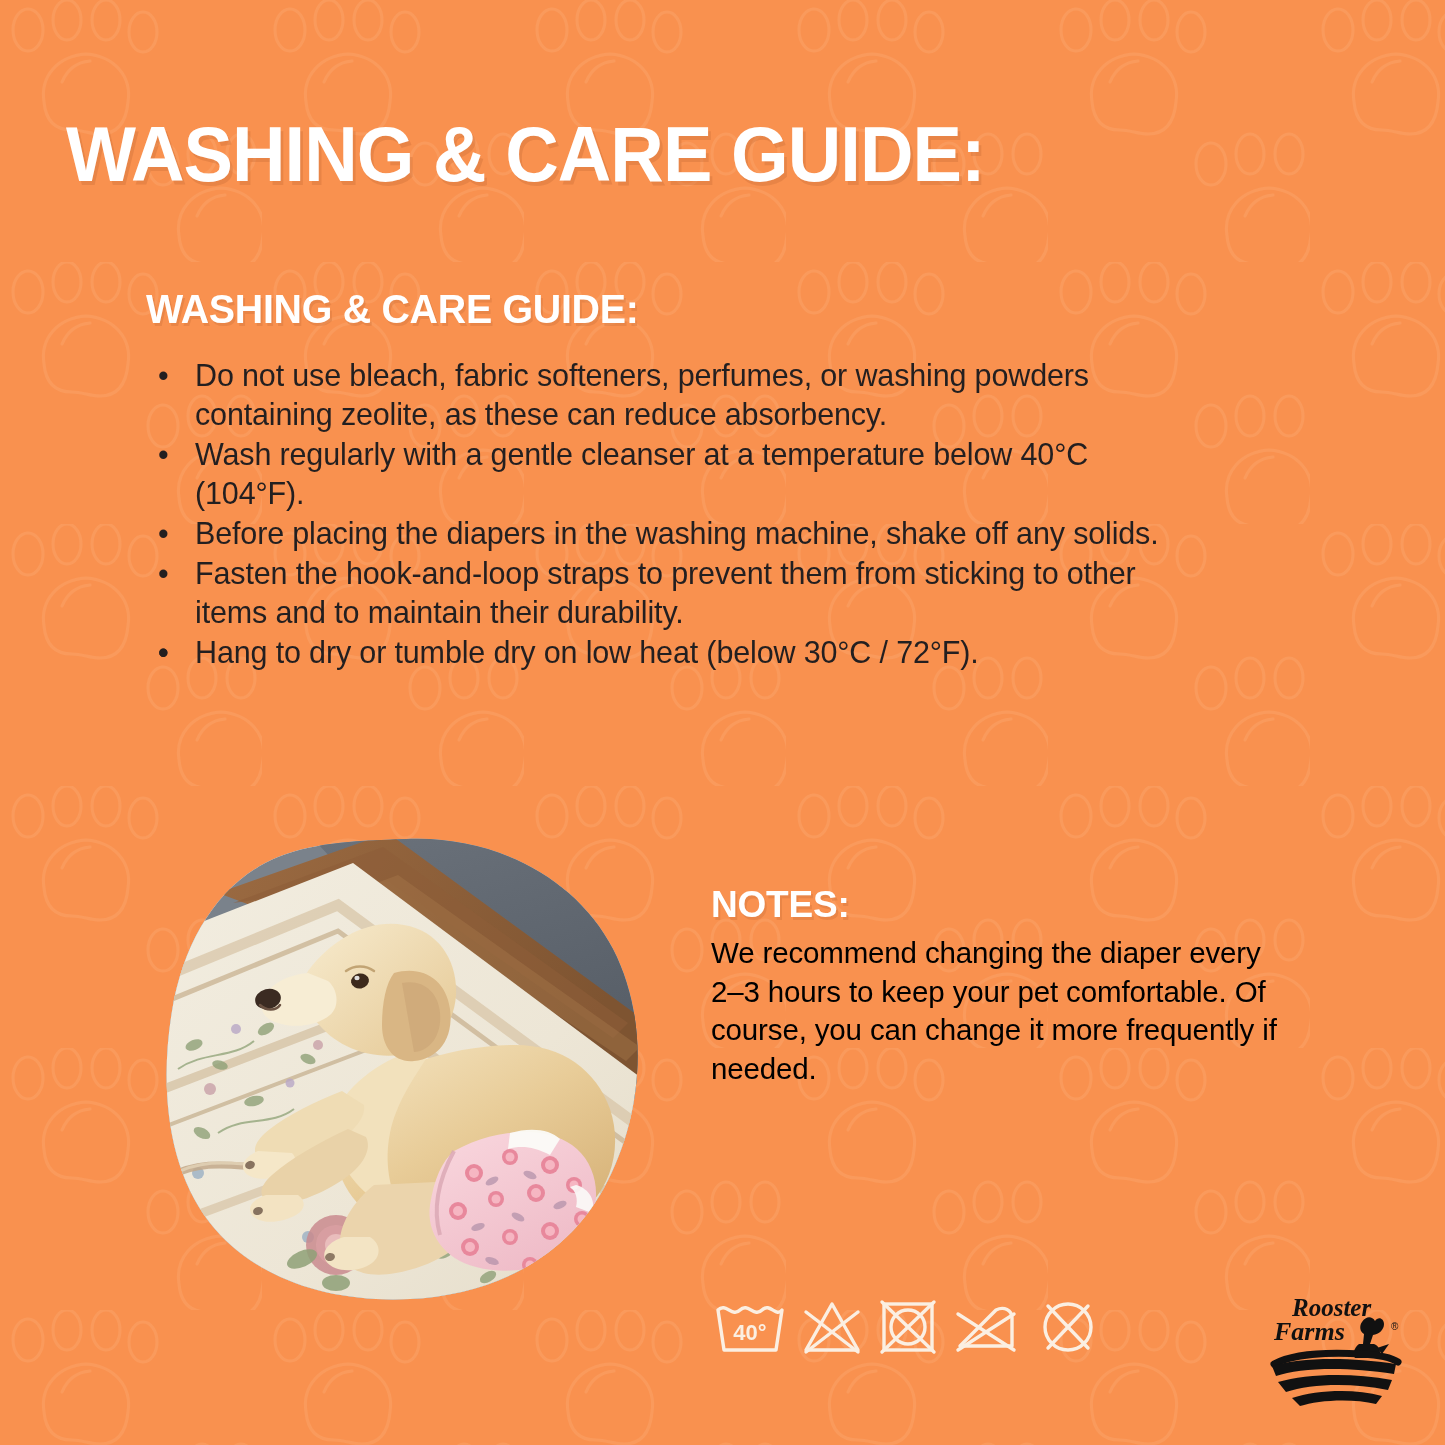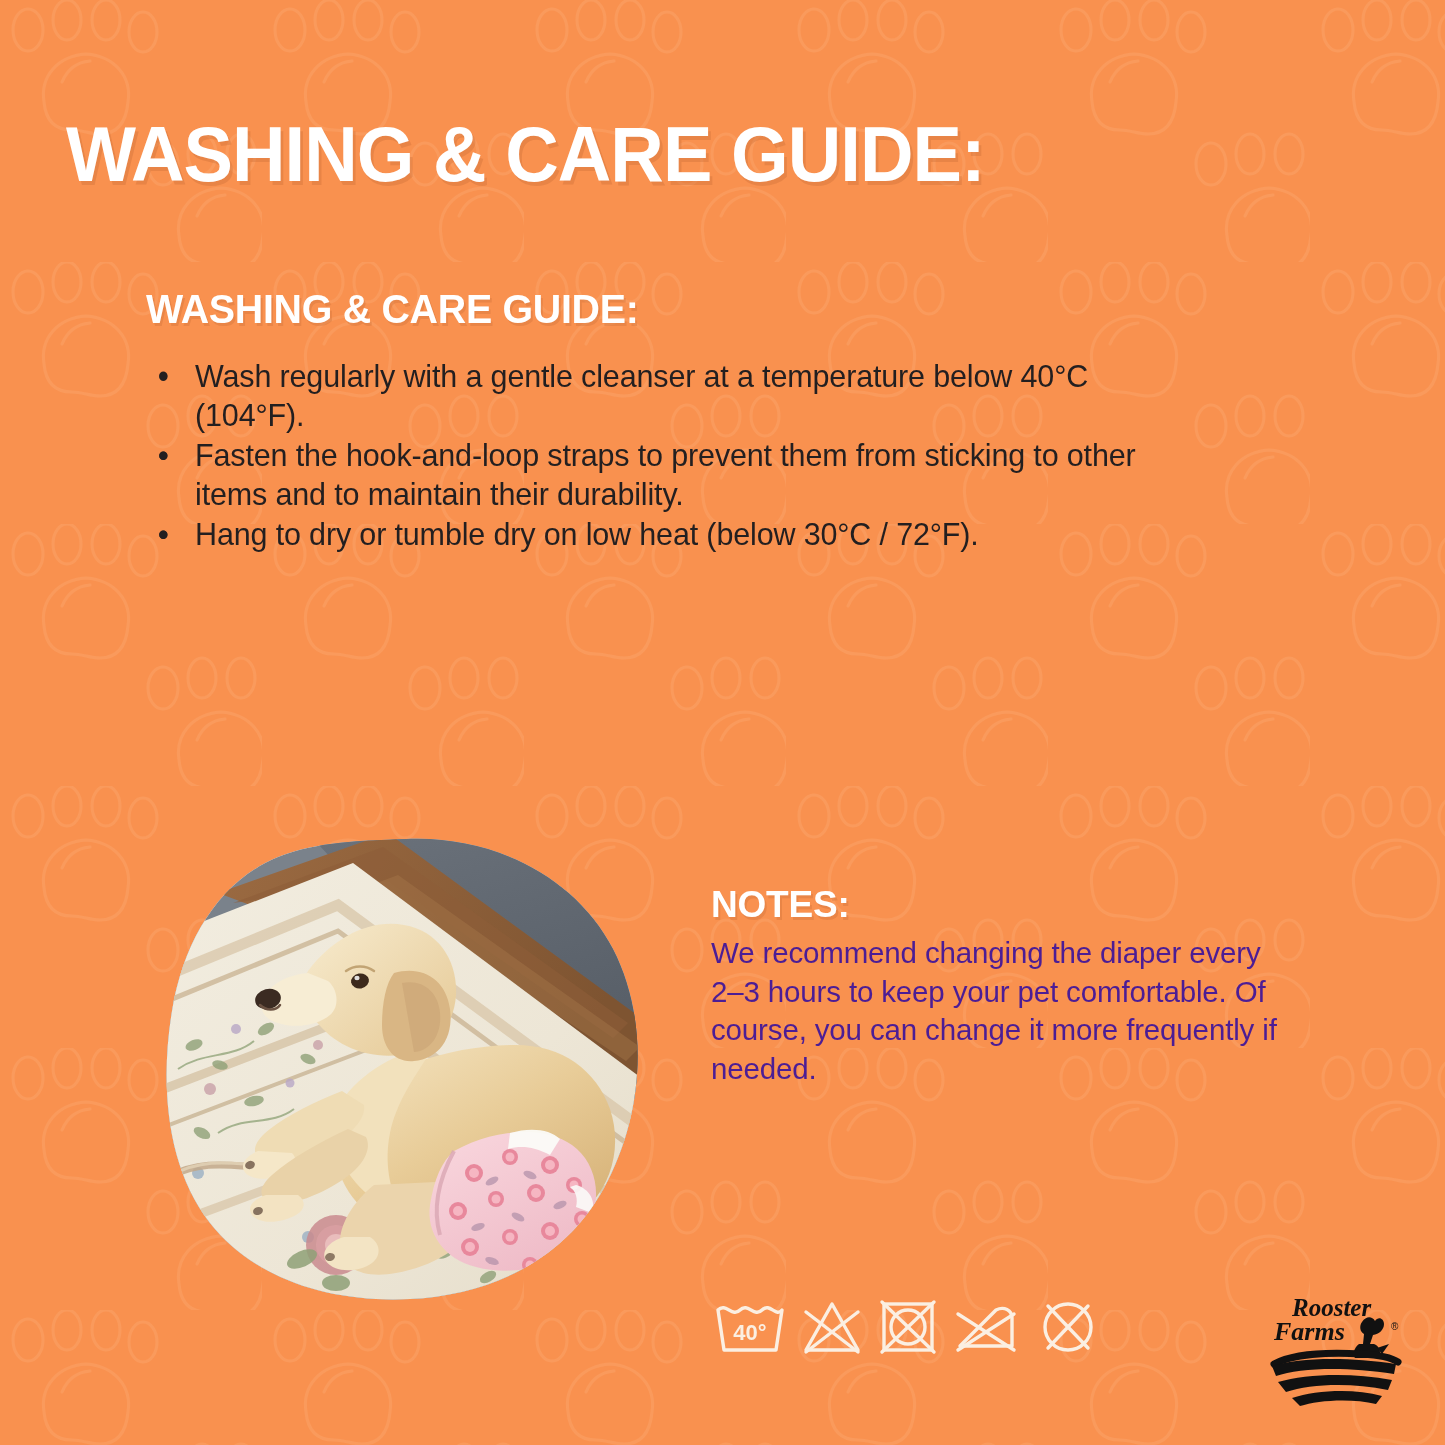--- a/index.html
+++ b/index.html
@@ -99,21 +99,21 @@
   }
   .photo-svg { display:block; width:490px; height:470px; }
 
   
   .notes-body {
     position:absolute;
     left:711px;
     width:580px;
     font-size:29.5px;
     line-height:38.5px;
-    color:#4c1d95;
+    color:#000000;
     letter-spacing:-0.15px;
   }
   #notes-para-1 { top:934px; }
   #notes-para-2 { top:1128px; }
 
   
   .care-symbols {
     position:absolute;
     left:712px; top:1296px;
     display:flex;
@@ -156,27 +156,29 @@
 
 <div class="page">
 
   <h1 class="main-title">WASHING &amp; CARE GUIDE:</h1>
 
   <h2 class="section-head" id="care-subhead">WASHING &amp; CARE GUIDE:</h2>
 
   <ul class="bullet-list">
     <li class="bullet-item">
       <span class="dot">•</span>
+      <span>Do not use bleach, fabric softeners, perfumes, or washing powders containing zeolite, as these can reduce absorbency.</span>
     </li>
     <li class="bullet-item">
       <span class="dot">•</span>
       <span>Wash regularly with a gentle cleanser at a temperature below 40°C (104°F).</span>
     </li>
     <li class="bullet-item">
       <span class="dot">•</span>
+      <span>Before placing the diapers in the washing machine, shake off any solids.</span>
     </li>
     <li class="bullet-item">
       <span class="dot">•</span>
       <span>Fasten the hook-and-loop straps to prevent them from sticking to other items and to maintain their durability.</span>
     </li>
     <li class="bullet-item">
       <span class="dot">•</span>
     </li>
     <li class="bullet-item">
       <span class="dot">•</span>

